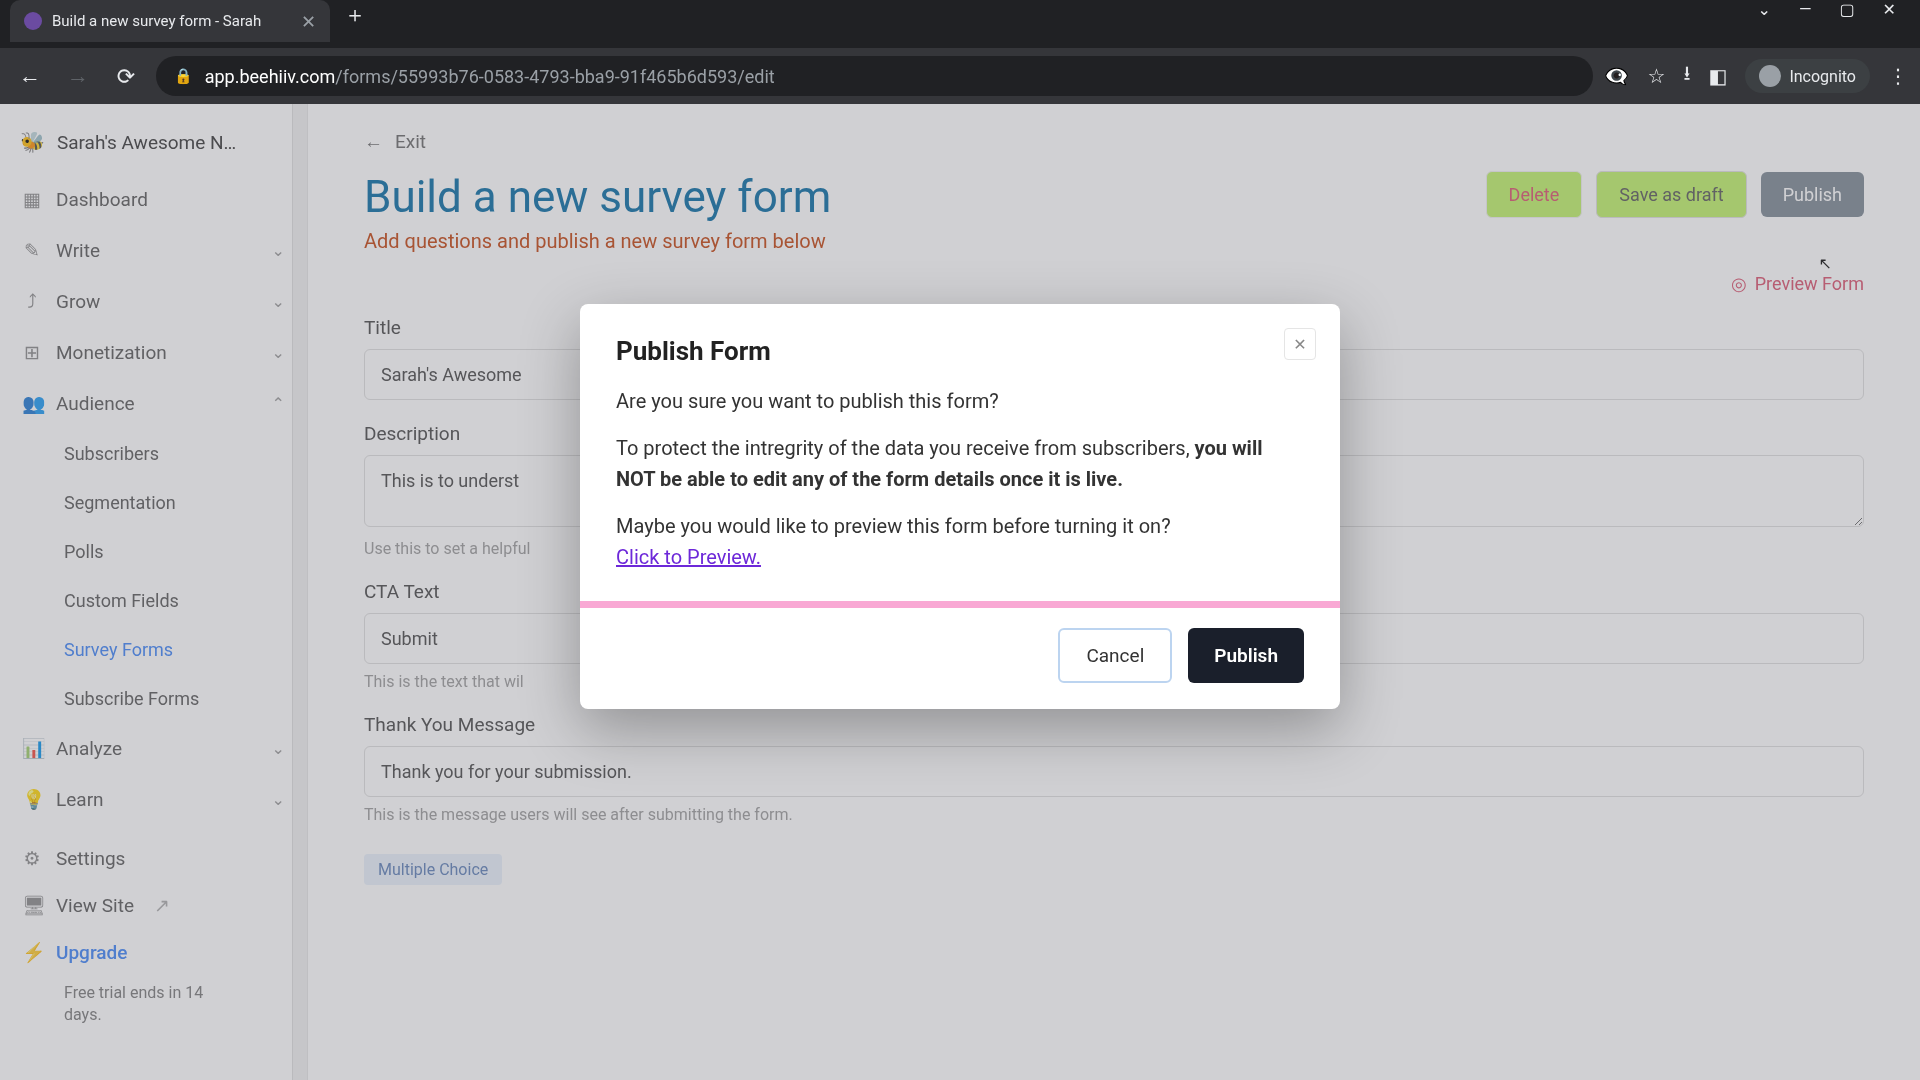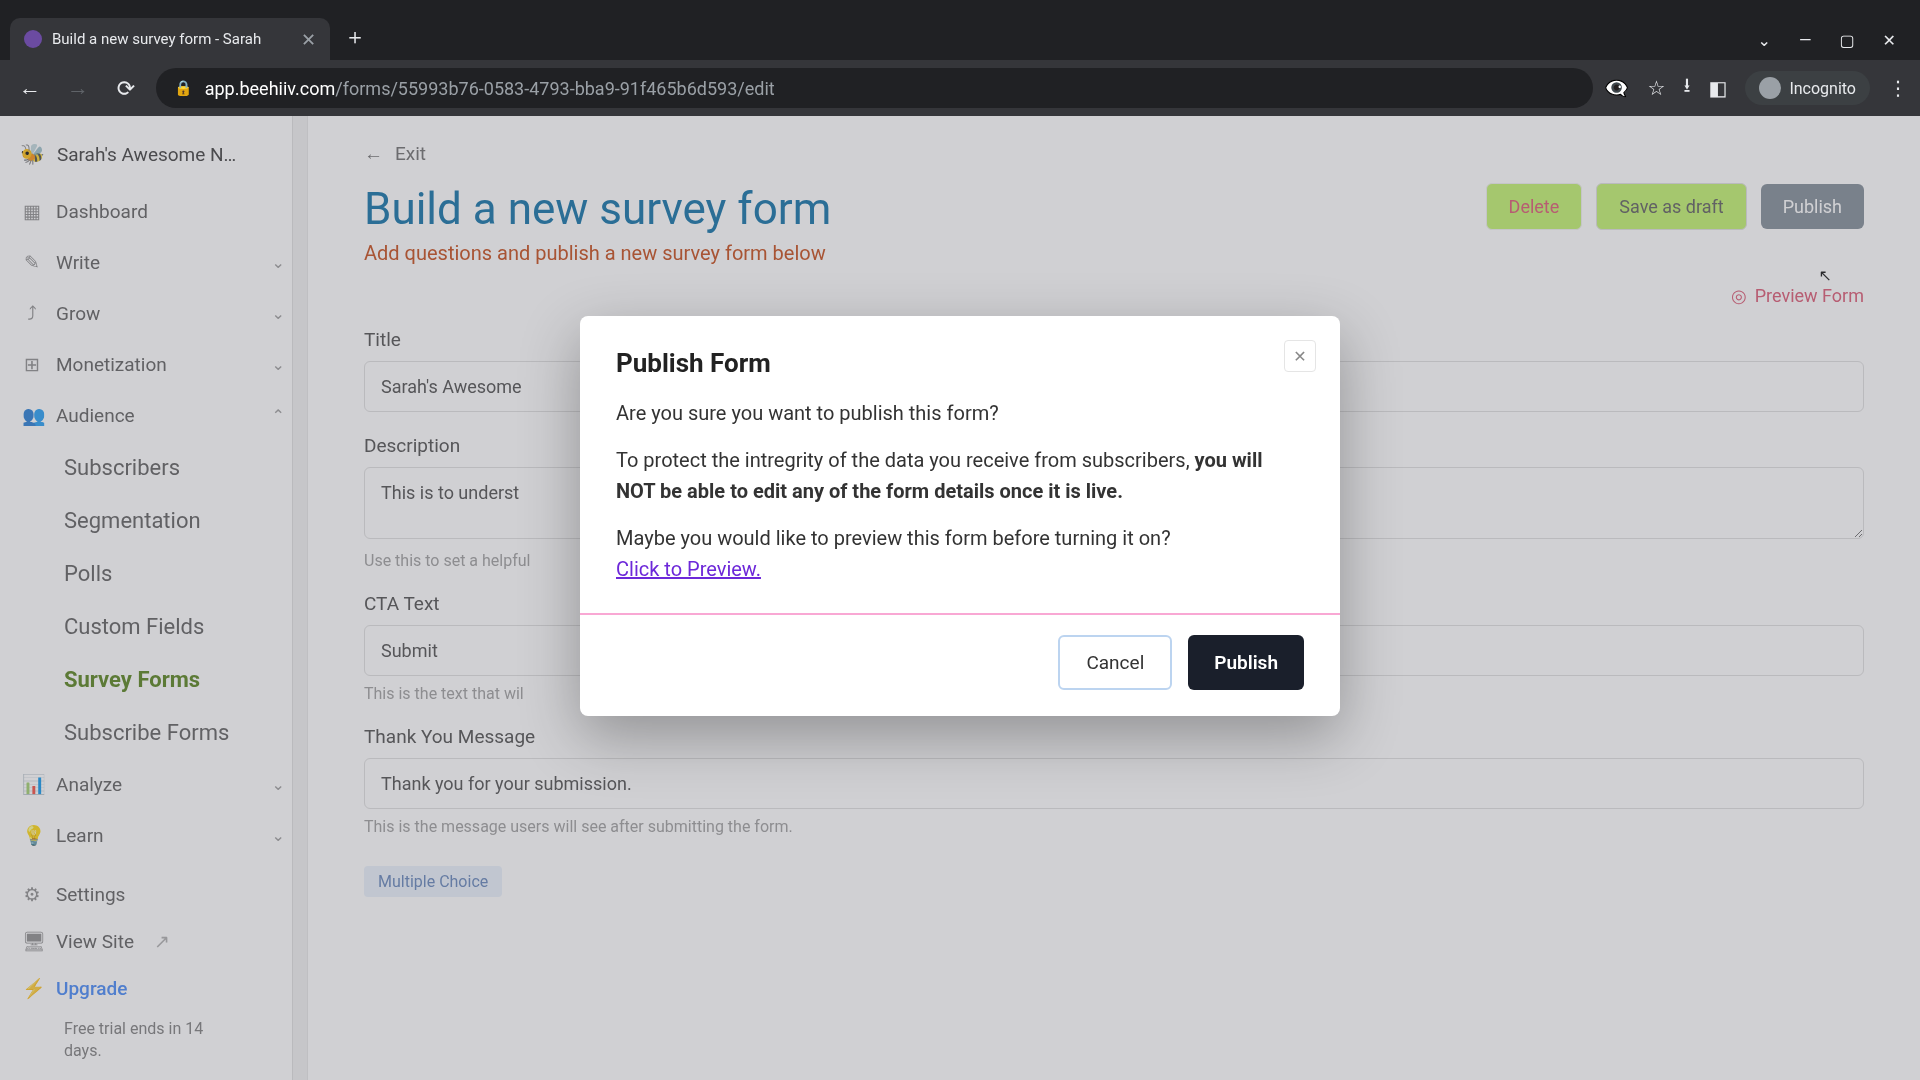--- a/index.html
+++ b/index.html
@@ -1,19 +1,19 @@
 <!DOCTYPE html>
 <html><head>
 <meta charset="utf-8">
 <style>
 * { margin: 0; padding: 0; box-sizing: border-box; font-family: -apple-system, BlinkMacSystemFont, "Segoe UI", Roboto, sans-serif; }
 html, body { width: 1920px; height: 1080px; overflow: hidden; background: #fff; }
 
 
-.browser-chrome { background: #202124; height: 60px; display: flex; align-items: flex-end; }
+.browser-chrome { background: #202124; height: 48px; display: flex; }
 .tab { background: #35363a; height: 42px; width: 320px; margin-left: 10px; border-radius: 10px 10px 0 0; display: flex; align-items: center; padding: 0 14px; color: #e8eaed; font-size: 15px; gap: 10px; }
 .tab .favicon { width: 18px; height: 18px; background: #6b4ba1; border-radius: 50%; flex-shrink: 0; }
 .tab .tab-title { flex: 1; white-space: nowrap; overflow: hidden; text-overflow: ellipsis; }
 .tab .tab-close { color: #9aa0a6; font-size: 18px; cursor: pointer; }
 .new-tab { color: #e8eaed; font-size: 22px; margin-left: 14px; margin-bottom: 8px; cursor: pointer; }
 .win-controls { margin-left: auto; display: flex; gap: 28px; padding-right: 24px; padding-bottom: 10px; color: #e8eaed; }
 .win-controls span { cursor: pointer; font-size: 16px; }
 
 .toolbar { background: #35363a; height: 56px; display: flex; align-items: center; padding: 0 12px; gap: 12px; }
 .nav-btn { width: 36px; height: 36px; display: flex; align-items: center; justify-content: center; color: #e8eaed; font-size: 22px; cursor: pointer; border-radius: 50%; }
@@ -31,22 +31,22 @@
 
 .app { display: flex; height: calc(1080px - 104px); position: relative; }
 .sidebar { width: 308px; background: #fff; border-right: 1px solid #e5e5e5; padding: 18px 10px; display: flex; flex-direction: column; gap: 4px; position: relative; }
 .sidebar::after { content:""; position:absolute; right:0; top:0; width:14px; height:100%; background:#f0f0f0; border-left:1px solid #ddd; }
 .sidebar::before { content:""; position:absolute; right:0; top:0; width:14px; height:18px; background:#c8c8c8; }
 .sb-scrollthumb-bottom { position:absolute; right:0; bottom:0; width:14px; height:18px; background:#c8c8c8; }
 .ws { display:flex; align-items:center; gap:12px; padding: 8px 10px 18px; font-size: 19px; color:#333; }
 .ws .emoji { font-size: 20px; }
 .nav-item { display:flex; align-items:center; gap:14px; padding: 12px 12px; font-size: 19px; color:#555; cursor:pointer; border-radius:6px; }
 .nav-item .chev { margin-left:auto; color:#999; font-size:16px; }
-.nav-item.sub { padding-left: 54px; font-size: 22px; color:#555; }
-.nav-item.active { color:#4d7c0f; font-weight:700; }
+.nav-item.sub { padding-left: 54px; font-size: 18px; color:#555; }
+.nav-item.active { color:#3b82f6; font-weight:400; }
 .nav-icon { width:20px; text-align:center; color:#888; }
 .sidebar-bottom { margin-top: 8px; }
 .upgrade { color:#3b82f6; font-weight:500; }
 .trial { padding: 6px 54px; font-size: 16px; color:#777; line-height:1.4; }
 
 .main { flex:1; background:#fff; padding: 26px 56px; overflow:hidden; position: relative; }
 .exit { display:flex; align-items:center; gap:12px; color:#666; font-size:19px; cursor:pointer; margin-bottom: 18px; }
 .header-row { display:flex; align-items:flex-start; justify-content:space-between; margin-bottom: 8px; }
 .page-title { font-size: 44px; font-weight:400; color:#0369a1; }
 .page-sub { font-size: 20px; color:#c2410c; margin-top: 6px; }
@@ -67,21 +67,21 @@
 
 
 .overlay { position:absolute; inset:0; background:rgba(120,120,130,0.35); display:flex; align-items:flex-start; justify-content:center; padding-top: 200px; }
 .modal { width: 760px; background:#fff; border-radius:8px; box-shadow: 0 20px 60px rgba(0,0,0,0.3); }
 .modal-body { padding: 32px 36px 28px; position:relative; }
 .modal-title { font-size: 26px; font-weight:700; color:#222; margin-bottom: 20px; }
 .modal-close { position:absolute; top:24px; right:24px; width:32px; height:32px; border:1px solid #e5e5e5; border-radius:4px; display:flex; align-items:center; justify-content:center; color:#888; cursor:pointer; font-size:16px; }
 .modal-text { font-size: 20px; color:#333; line-height:1.55; margin-bottom: 16px; }
 .modal-text strong { font-weight:700; }
 .modal-link { color:#6d28d9; text-decoration:underline; cursor:pointer; }
-.modal-footer { border-top:2px solid #f9a8d4; padding: 20px 36px 26px; display:flex; justify-content:flex-end; gap:16px; }
+.modal-footer { border-top:7px solid #f9a8d4; padding: 20px 36px 26px; display:flex; justify-content:flex-end; gap:16px; }
 .mbtn { padding: 14px 26px; border-radius:6px; font-size:19px; cursor:pointer; }
 .mbtn.cancel { background:#fff; border:2px solid #bcd4f0; color:#333; }
 .mbtn.publish { background:#1a1f2b; color:#fff; border:none; font-weight:600; }
 
 .cursor { position:absolute; top: 150px; right: 88px; font-size: 16px; color:#000; pointer-events:none; }
 </style>
 </head>
 <body>
 
 <div class="browser-chrome">

